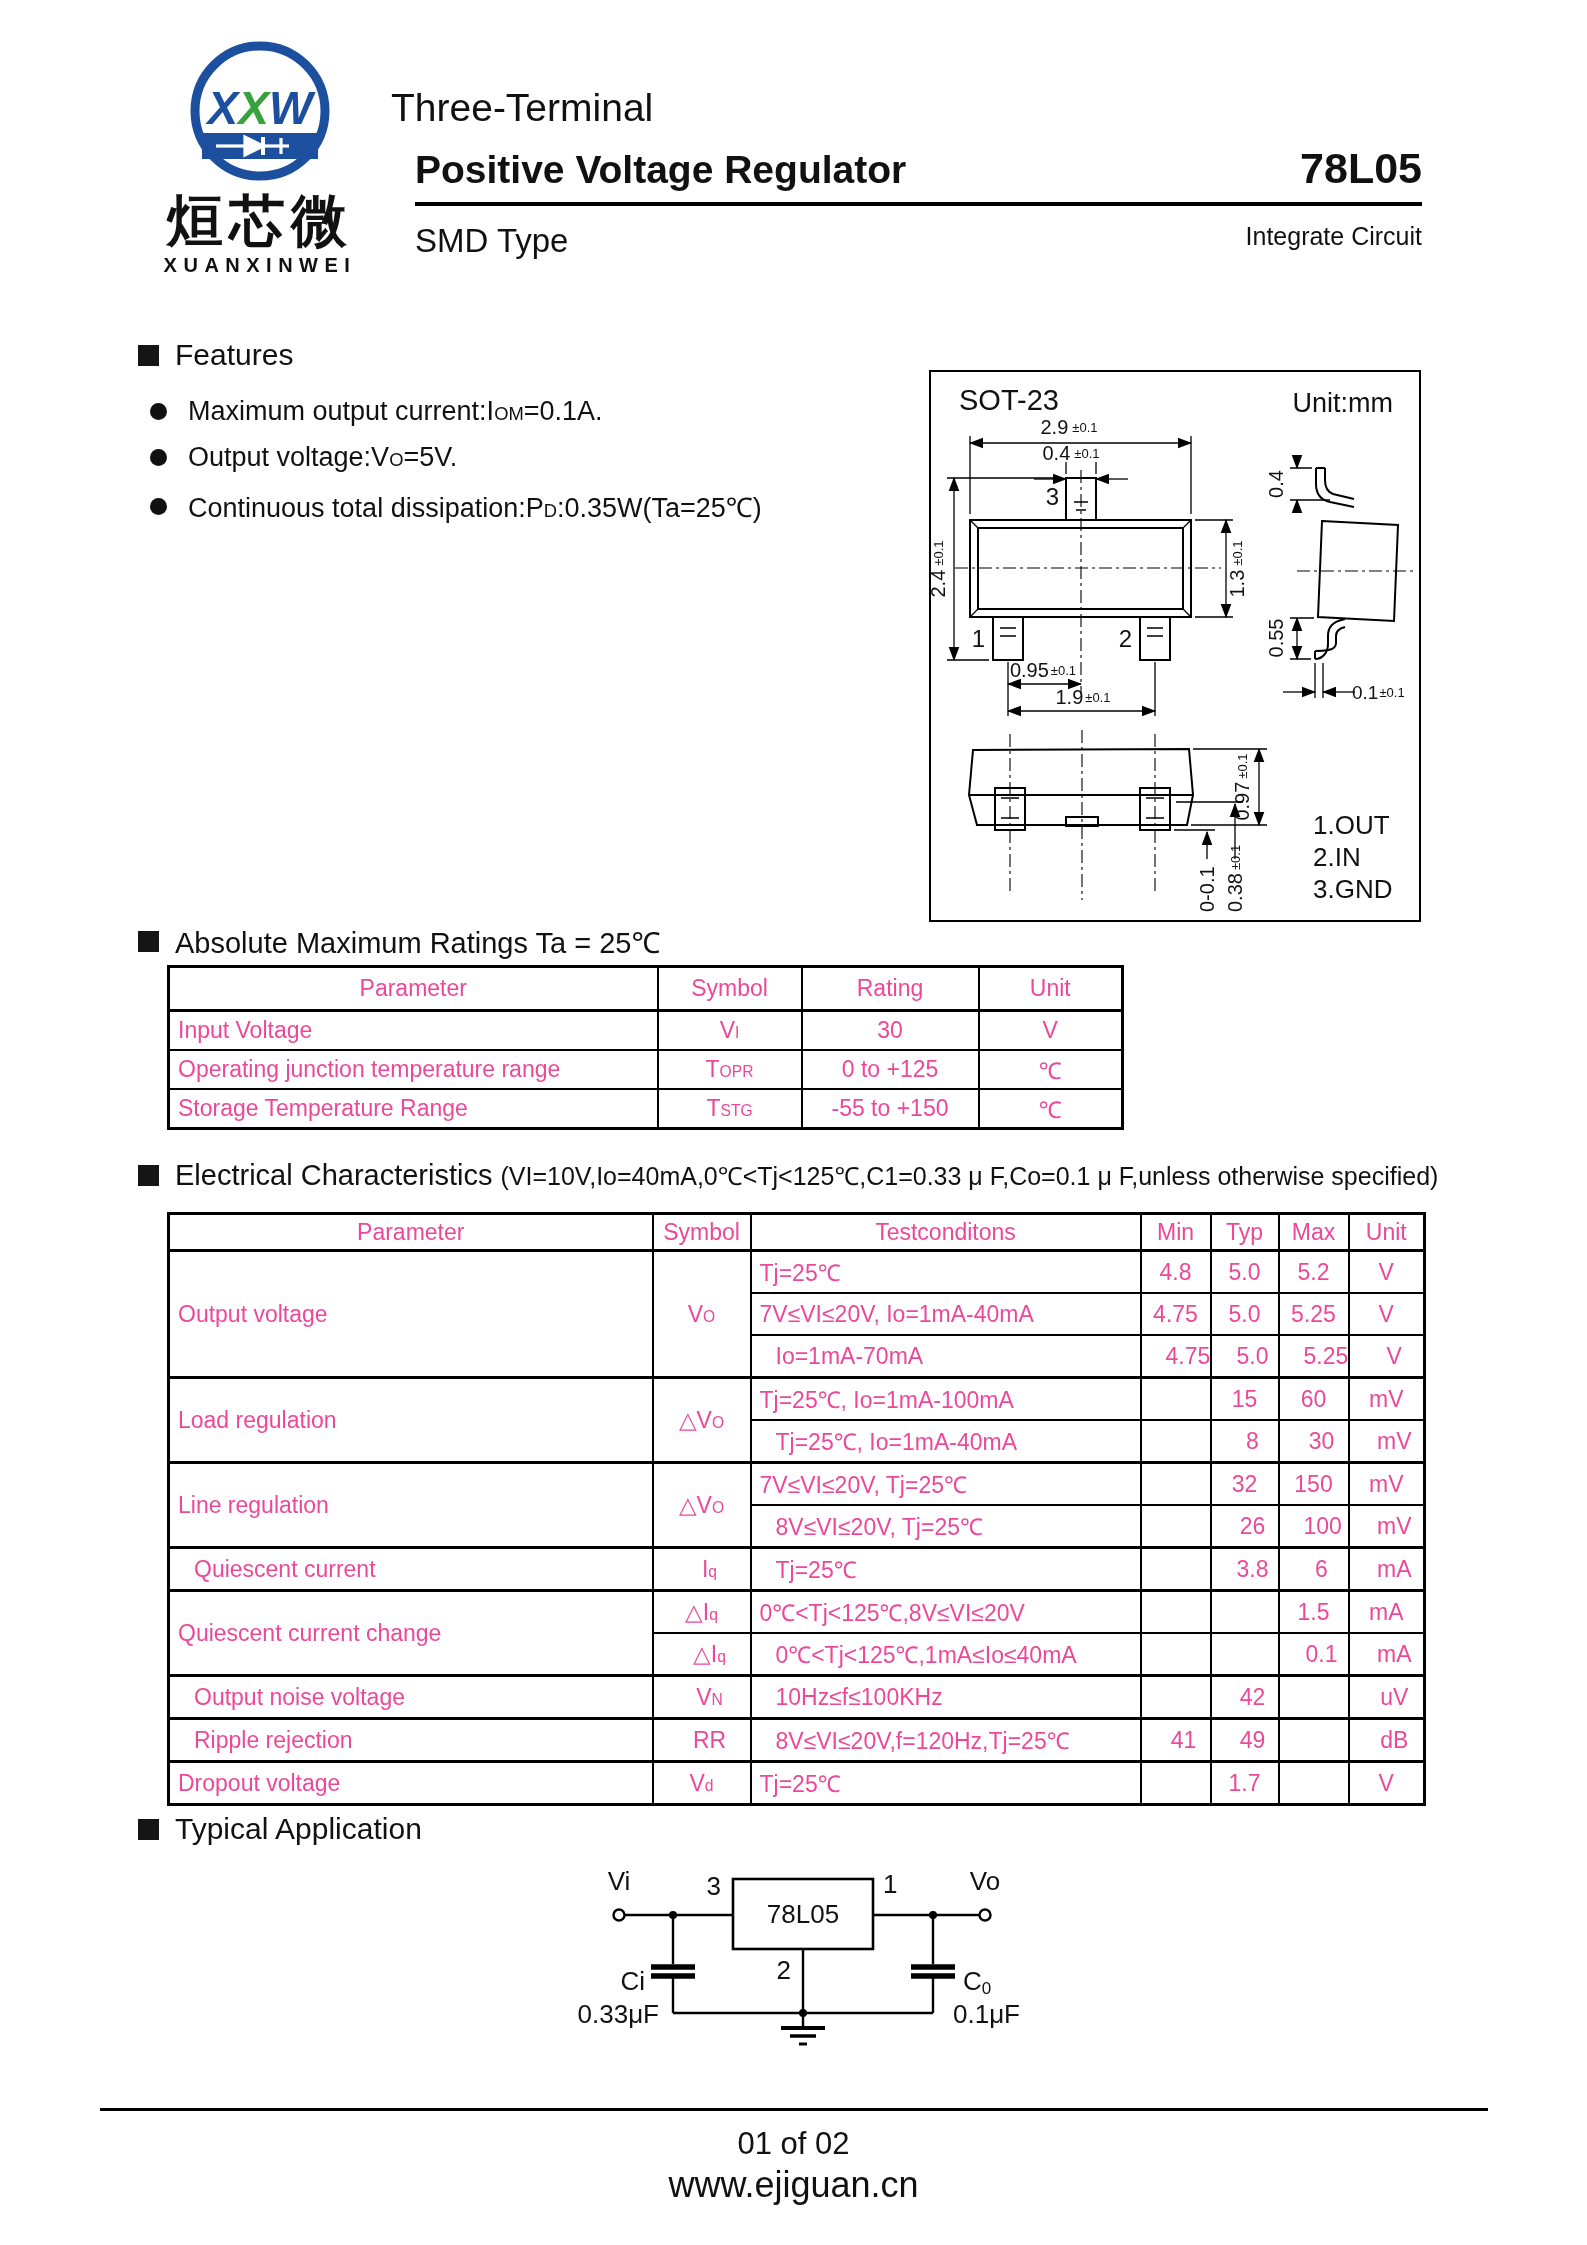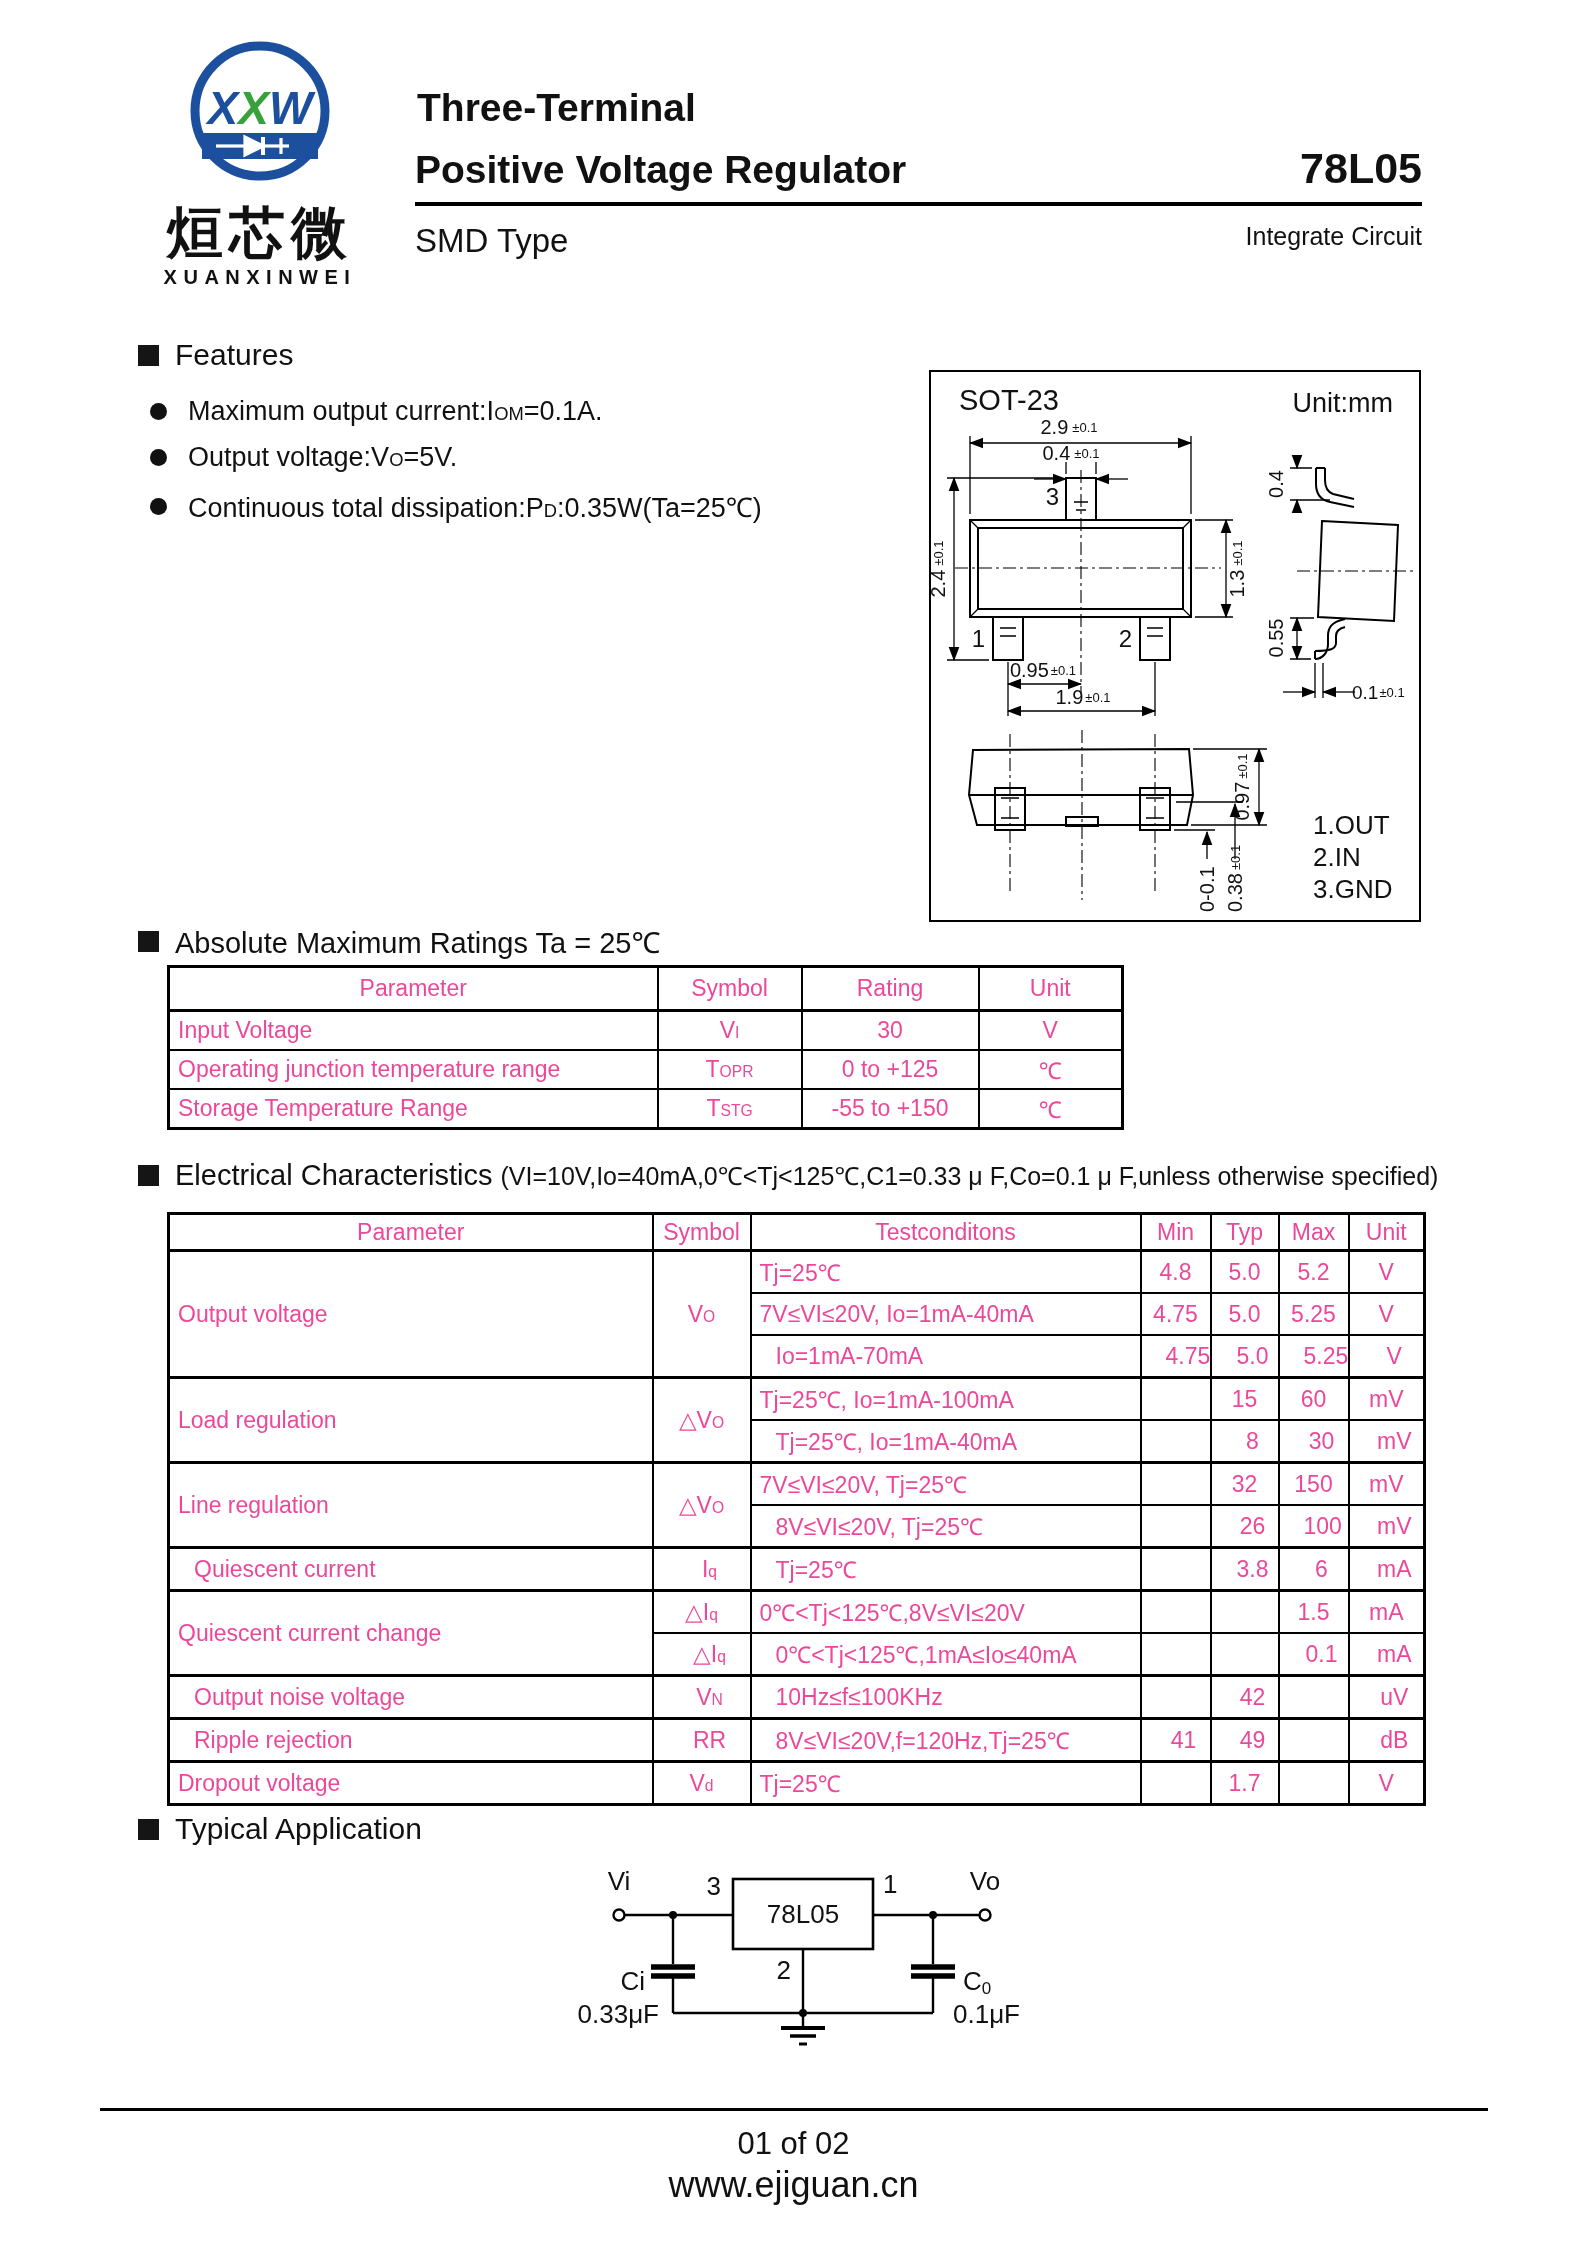--- a/index.html
+++ b/index.html
@@ -2,23 +2,23 @@
 <html><head>
 <meta charset="utf-8">
 <title>78L05 Datasheet</title>
 <style>
   html,body{margin:0;padding:0;background:#fff;}
   .page{position:relative;width:1587px;height:2245px;background:#fff;color:#111;
         font-family:"Liberation Sans",sans-serif;overflow:hidden;}
   .abs{position:absolute;}
   
   .logo-block{left:145px;top:36px;width:230px;text-align:center;}
-  .logo-cn{font-size:56px;font-weight:bold;letter-spacing:6px;line-height:1.05;white-space:nowrap;margin-top:14px;}
+  .logo-cn{font-size:56px;font-weight:bold;letter-spacing:6px;line-height:1.05;white-space:nowrap;margin-top:2px;}
   .logo-en{font-size:20px;letter-spacing:6.5px;font-weight:bold;margin-top:3px;white-space:nowrap;}
-  .title-l1{left:417px;top:86px;font-size:39px;font-weight:bold;}
+  .title-l1{left:391px;top:86px;font-size:39px;font-weight:normal;}
   .title-l2{left:415px;top:148px;font-size:39px;font-weight:bold;}
   .part-no{right:165px;top:144px;font-size:43px;font-weight:bold;}
   .title-rule{left:415px;top:202px;width:1007px;height:4px;background:#000;}
   .sub-l{left:415px;top:222px;font-size:33px;}
   .sub-r{right:165px;top:222px;font-size:25px;}
   
   .sec-head{display:flex;align-items:center;font-size:30px;}
   .marker{width:21px;height:21px;background:#151515;display:inline-block;margin-right:16px;flex:none;}
   .cond-note{font-size:25px;margin-left:8px;white-space:nowrap;}
   

